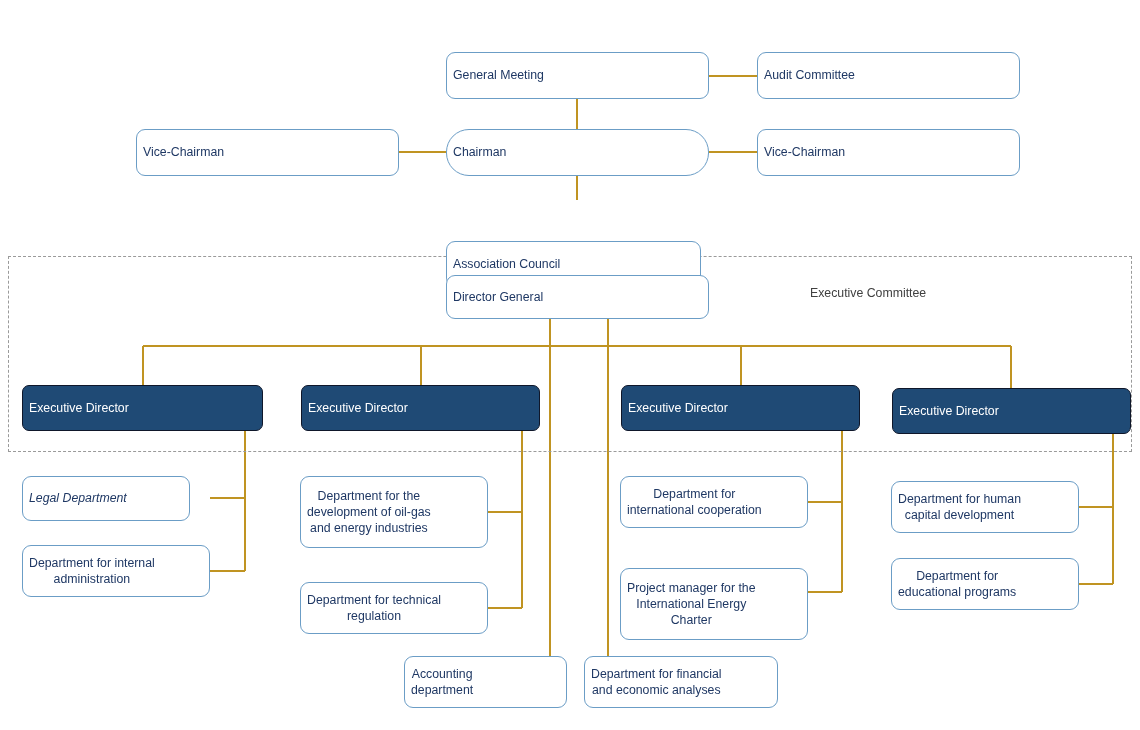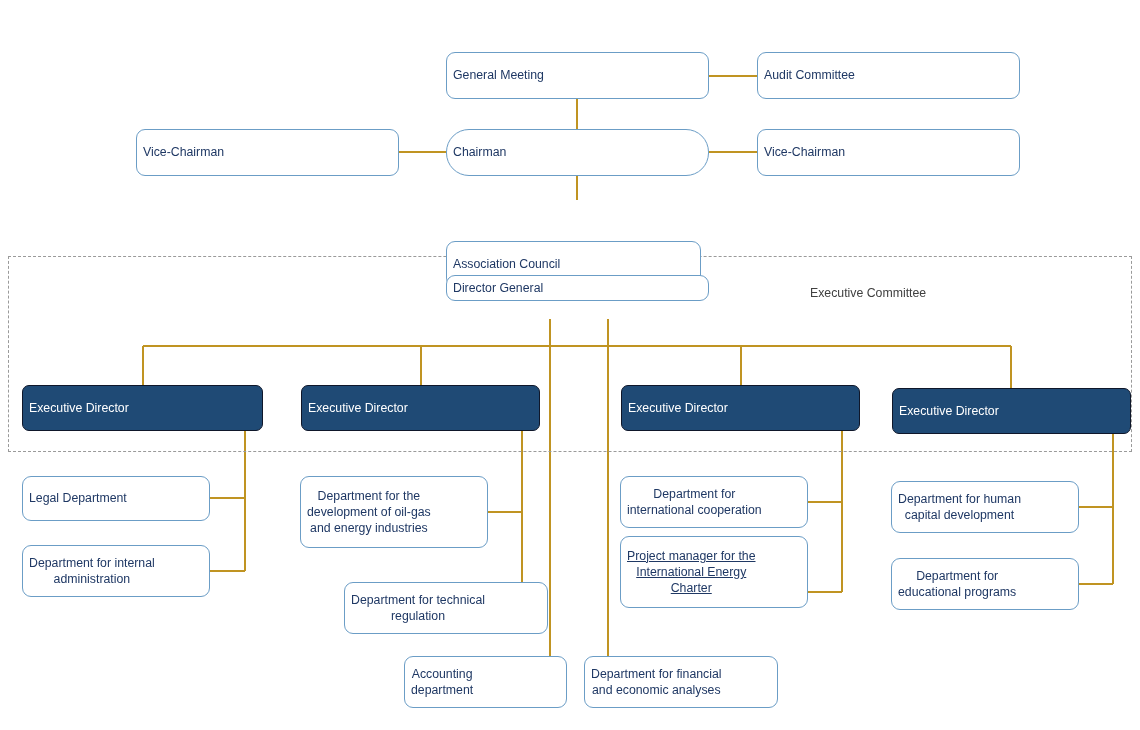--- a/index.html
+++ b/index.html
@@ -134,56 +134,56 @@
       </div>
       <div class="node node-light" style="left: 446px; top: 129px; width: 263px; height: 47px; border-radius: 23px;">
         <span class="node-label">Chairman</span>
       </div>
       <div class="node node-light" style="left: 757px; top: 129px; width: 263px; height: 47px;">
         <span class="node-label">Vice-Chairman</span>
       </div>
       <div class="node node-light" style="left: 446px; top: 200px; width: 255px; height: 46px; margin-top: 41px;">
         <span class="node-label">Association Council</span>
       </div>
-      <div class="node node-light" style="left: 446px; top: 275px; width: 263px; height: 26px;">
+      <div class="node node-light" style="left: 446px; top: 275px; width: 263px; height: 44px;">
         <span class="node-label">Director General</span>
       </div>
       <div class="node node-dark" style="left: 22px; top: 385px; width: 241px; height: 46px;">
         <span class="node-label">Executive Director</span>
       </div>
       <div class="node node-dark" style="left: 301px; top: 385px; width: 239px; height: 46px;">
         <span class="node-label">Executive Director</span>
       </div>
       <div class="node node-dark" style="left: 621px; top: 385px; width: 239px; height: 46px;">
         <span class="node-label">Executive Director</span>
       </div>
       <div class="node node-dark" style="left: 892px; top: 388px; width: 239px; height: 46px;">
         <span class="node-label">Executive Director</span>
       </div>
-      <div class="node node-light" style="left: 22px; top: 476px; width: 188px; height: 45px;">
+      <div class="node node-light" style="left: 22px; top: 476px; width: 168px; height: 45px; font-style: italic;">
         <span class="node-label">Legal Department</span>
       </div>
       <div class="node node-light" style="left: 22px; top: 545px; width: 188px; height: 52px;">
         <span class="node-label">Department for internal
 administration</span>
       </div>
       <div class="node node-light" style="left: 300px; top: 476px; width: 188px; height: 72px;">
         <span class="node-label">Department for the
 development of oil-gas
 and energy industries</span>
       </div>
-      <div class="node node-light" style="left: 300px; top: 582px; width: 204px; height: 52px; margin-left: 44px;">
+      <div class="node node-light" style="left: 300px; top: 582px; width: 188px; height: 52px;">
         <span class="node-label">Department for technical
 regulation</span>
       </div>
       <div class="node node-light" style="left: 620px; top: 476px; width: 188px; height: 52px;">
         <span class="node-label">Department for
 international cooperation</span>
       </div>
-      <div class="node node-light" style="left: 620px; top: 536px; width: 188px; height: 72px; text-decoration: underline;">
+      <div class="node node-light" style="left: 620px; top: 568px; width: 188px; height: 72px;">
         <span class="node-label">Project manager for the
 International Energy
 Charter</span>
       </div>
       <div class="node node-light" style="left: 891px; top: 481px; width: 188px; height: 52px;">
         <span class="node-label">Department for human
 capital development</span>
       </div>
       <div class="node node-light" style="left: 891px; top: 558px; width: 188px; height: 52px;">
         <span class="node-label">Department for

